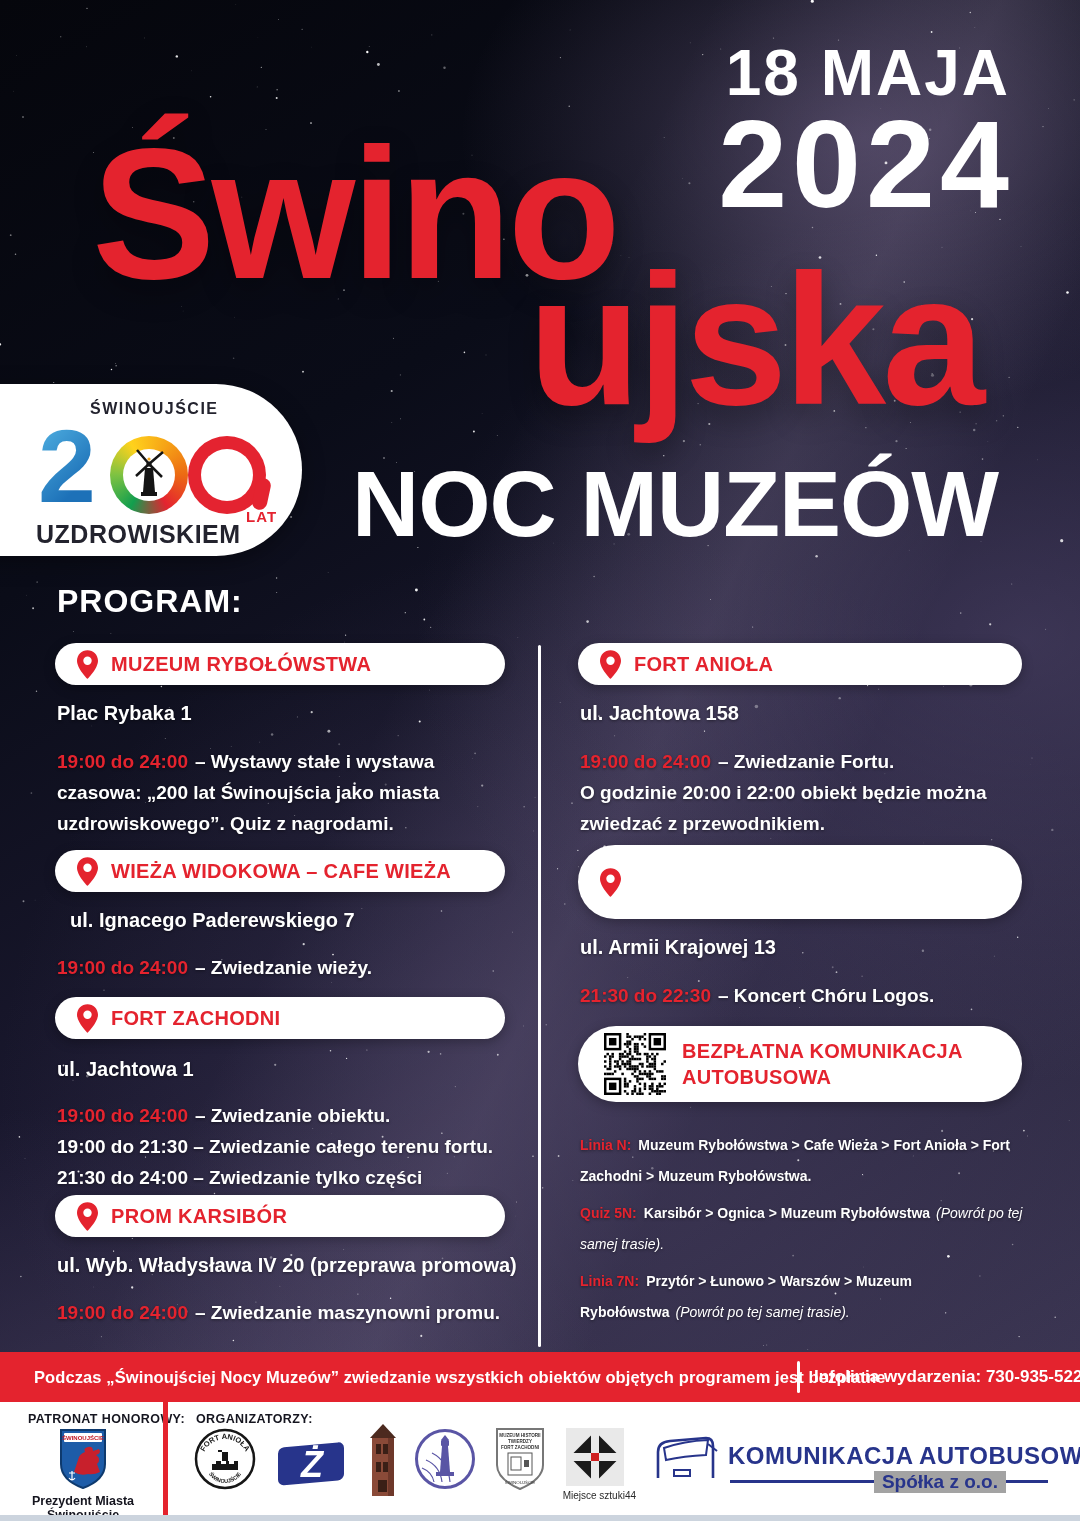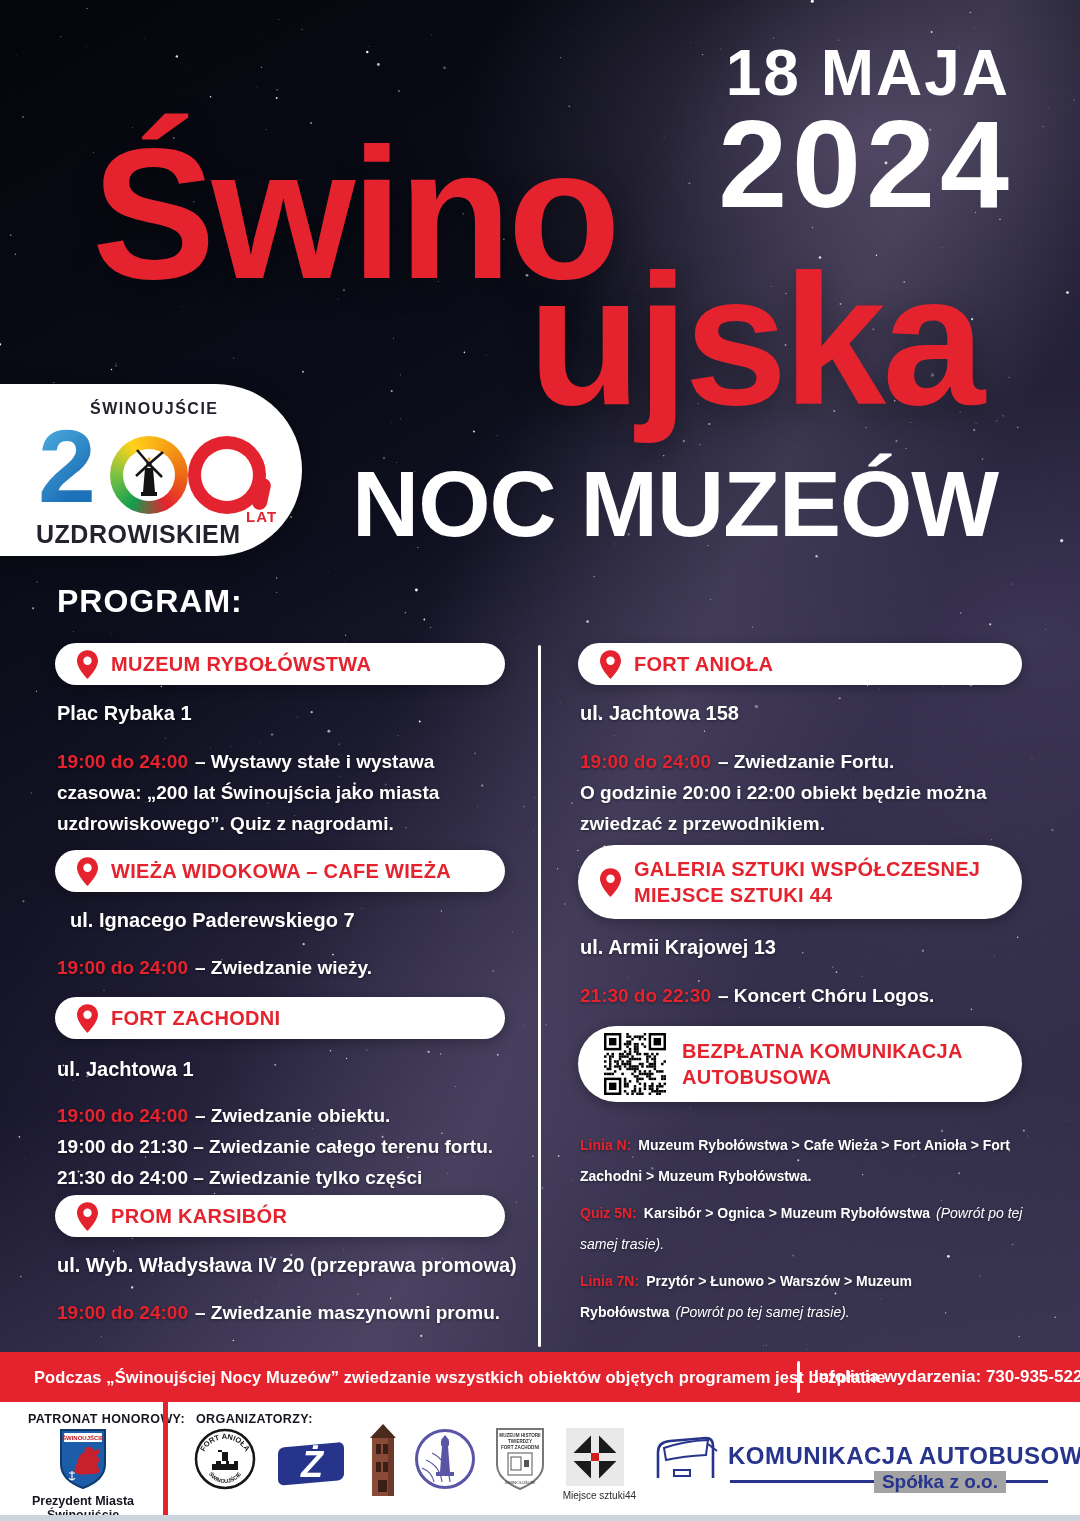--- a/index.html
+++ b/index.html
@@ -617,24 +617,20 @@
     <p><span class="tred">19:00 do 24:00</span><span>– Zwiedzanie Fortu.</span></p>
     <p><span class="tred"></span><span>O godzinie 20:00 i 22:00 obiekt będzie można zwiedzać z przewodnikiem.</span></p>
   </div>
 
   <div class="pill tall" style="left:578px;top:845px;width:444px">
     <span class="pin">
       <svg width="21" height="29" viewBox="0 0 22 30">
           <path fill="#e4232e" d="M11 0C4.9 0 0 4.9 0 11c0 8.2 11 19 11 19s11-10.8 11-19C22 4.9 17.1 0 11 0zm0 15.4a4.4 4.4 0 1 1 0-8.8 4.4 4.4 0 0 1 0 8.8z"></path>
         </svg>
     </span>
-    <span class="ptitle">
-      <span style="display:block">GALERIA SZTUKI WSPÓŁCZESNEJ</span>
-      <span style="display:block">MIEJSCE SZTUKI 44</span>
-    </span>
   </div>
   <p class="addr" style="left:580px;top:936px">ul. Armii Krajowej 13</p>
   <div class="sched" style="left:580px;top:980px;width:446px">
     <p><span class="tred">21:30 do 22:30</span><span>– Koncert Chóru Logos.</span></p>
   </div>
 
   <div class="pill pill-qr" style="left:578px;top:1026px;width:444px">
     <svg id="qr" class="qr" viewBox="0 0 62 62">
         <rect width="62" height="62" fill="#fff"></rect>
         <rect x="22.32" y="0.00" width="2.48" height="2.48" fill="#000"></rect>

